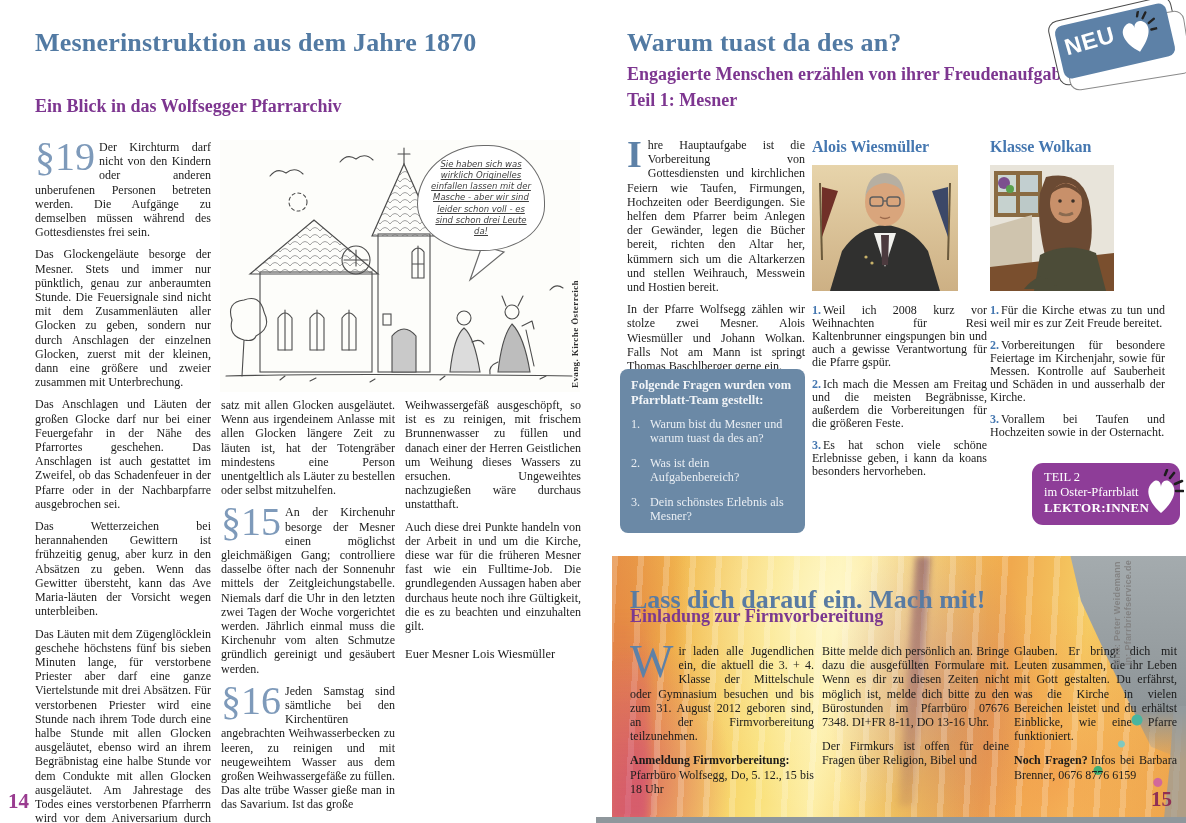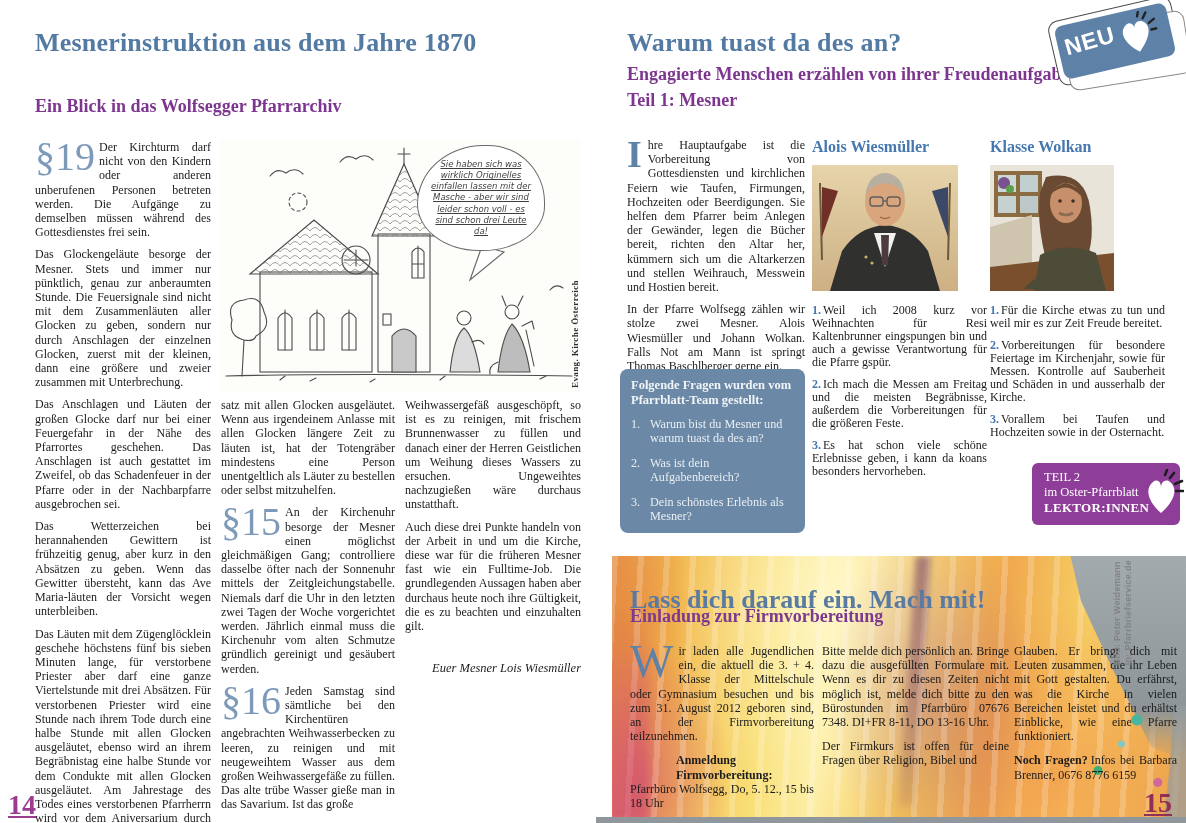--- a/index.html
+++ b/index.html
@@ -16,23 +16,23 @@
   
   .h-title { position:absolute; font-weight:bold; color:#527aa3; font-size:26px; line-height:30px; letter-spacing:0.2px; }
   .h-sub   { position:absolute; font-weight:bold; color:#7d3690; font-size:18px; line-height:24px; }
 
   
   .lp-title { left:35px; top:28px; width:560px; }
   .lp-sub   { left:35px; top:94px; }
   .col-a { left:35px;  top:140px; width:176px; }
   .col-b { left:221px; top:398px; width:174px; }
   .col-c { left:405px; top:398px; width:176px; }
-  .signature { font-style:italic; text-align:right; margin-top:28px; font-size:12.5px; }
-
-  .pagenum { position:absolute; font-weight:bold; font-size:28px; font-family:"Liberation Serif", serif;text-decoration:underline; }
+  .signature { text-align:left; margin-top:14px; font-size:12.5px; }
+
+  .pagenum { position:absolute; font-weight:bold; font-size:21px; font-family:"Liberation Serif", serif; }
   .pagenum-l { left:8px;  top:789px; color:#9a3c90; }
   .pagenum-r { right:14px; top:787px; color:#8f2f55; }
 
   
   .cartoon { position:absolute; left:220px; top:140px; width:360px; height:252px; background:#fdfdfa; }
   .cartoon svg { position:absolute; left:0; top:0; }
   .bubble { position:absolute; left:197px; top:5px; width:128px; min-height:106px;
             background:#fff; border:1.4px solid #6a6a6a;
             border-radius:54% 46% 50% 50% / 58% 56% 44% 46%;
             display:flex; align-items:center; justify-content:center; text-align:center;
@@ -54,21 +54,21 @@
 
   .profile { position:absolute; top:138px; width:175px; }
   .profile-1 { left:812px; }
   .profile-2 { left:990px; }
   .profile-name { font-weight:bold; color:#4577b0; font-size:16px; margin-bottom:9px; font-family:"Liberation Serif", serif; }
   .photo { display:block; margin-bottom:13px; }
   .ans { font-size:12px; line-height:13px; text-align:justify; color:#1b1b1b; margin-bottom:9px; }
   .ansnum { color:#4577b0; font-weight:bold; margin-right:2px; }
 
   .teil2 { position:absolute; left:1032px; top:463px; width:148px; height:62px; background:#8e3d98;
-           border-radius:6px; color:#fff; padding:7px 34px 6px 12px; }
+           border-radius:11px; color:#fff; padding:7px 34px 6px 12px; }
   .teil2 .t2l { display:block; font-size:12.5px; line-height:15px; }
   .teil2 .t2l3 { font-size:13px; letter-spacing:0.3px; font-weight:bold; }
   .teil2 svg { position:absolute; right:-4px; top:6px; }
 
   
   .neu-wrap { position:absolute; left:1040px; top:0px; width:150px; height:96px; }
   .neu-card { position:absolute; left:12px; top:8px; width:126px; height:66px; transform:rotate(-13deg);
               background:#fff; border:1.6px solid #4a4a4a; border-radius:10px; }
   .neu-card::after { content:""; position:absolute; left:10px; top:12px; right:-9px; bottom:-12px;
               border:1.4px solid #8a8a8a; border-radius:10px; background:#fff; z-index:-1; transform:rotate(4deg); }
@@ -102,21 +102,21 @@
                  background:linear-gradient(180deg, rgba(96,44,96,0.50), rgba(96,44,96,0.10)); filter:blur(3px); transform:skewX(-4deg); }
   .flame-magenta{ position:absolute; left:-5px; bottom:-4px; width:42px; height:210px;
                  background:linear-gradient(0deg, rgba(205,62,120,0.60), rgba(205,62,120,0)); filter:blur(4px); }
   .firm-title { position:absolute; left:18px; top:29px; font-weight:bold; color:#597ba2; font-size:26px; }
   .firm-sub   { position:absolute; left:18px; top:50px; font-weight:bold; color:#7b3990; font-size:18px; }
   .firm-col { position:absolute; top:88px; }
   .firm-col .body-p { margin-bottom:10px; }
   .fc1 { left:18px;  width:184px; }
   .fc2 { left:210px; width:187px; }
   .fc3 { left:402px; width:163px; }
-  .firm-bold-block { display:block; font-weight:bold;margin-left:46px; }
+  .firm-bold-block { display:block; font-weight:bold; }
   .firm-bold-inline { font-weight:bold; margin-right:3px; }
   .credit { position:absolute; left:500px; top:4px; display:flex; gap:1px; }
   .credit span { writing-mode:vertical-rl; transform:rotate(180deg);
                  font:bold 9px "Liberation Sans", sans-serif; color:#838383; letter-spacing:0.3px; }
 
   .bottom-edge { position:absolute; left:596px; top:817px; width:590px; height:6px; background:#8f979c; }
 
   .sketch { stroke:#4c4c4c; fill:none; stroke-width:1.1; stroke-linecap:round; }
 </style>
 </head>

